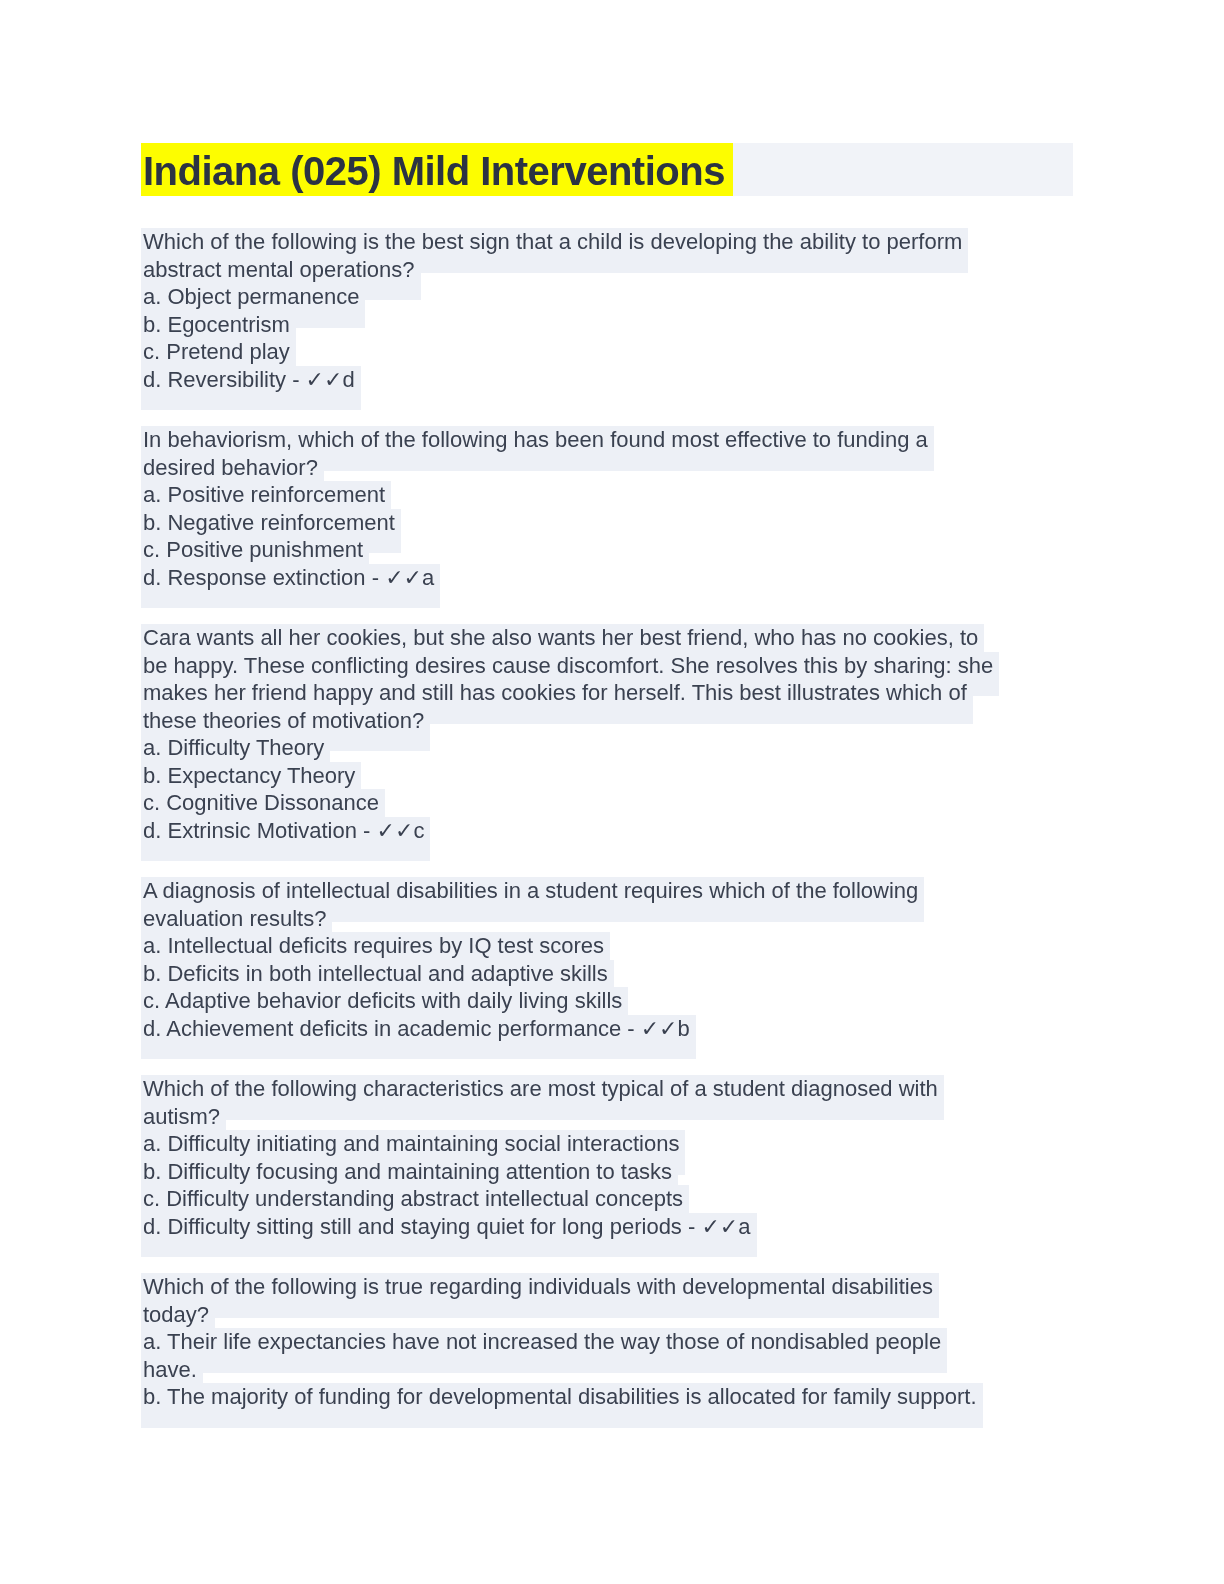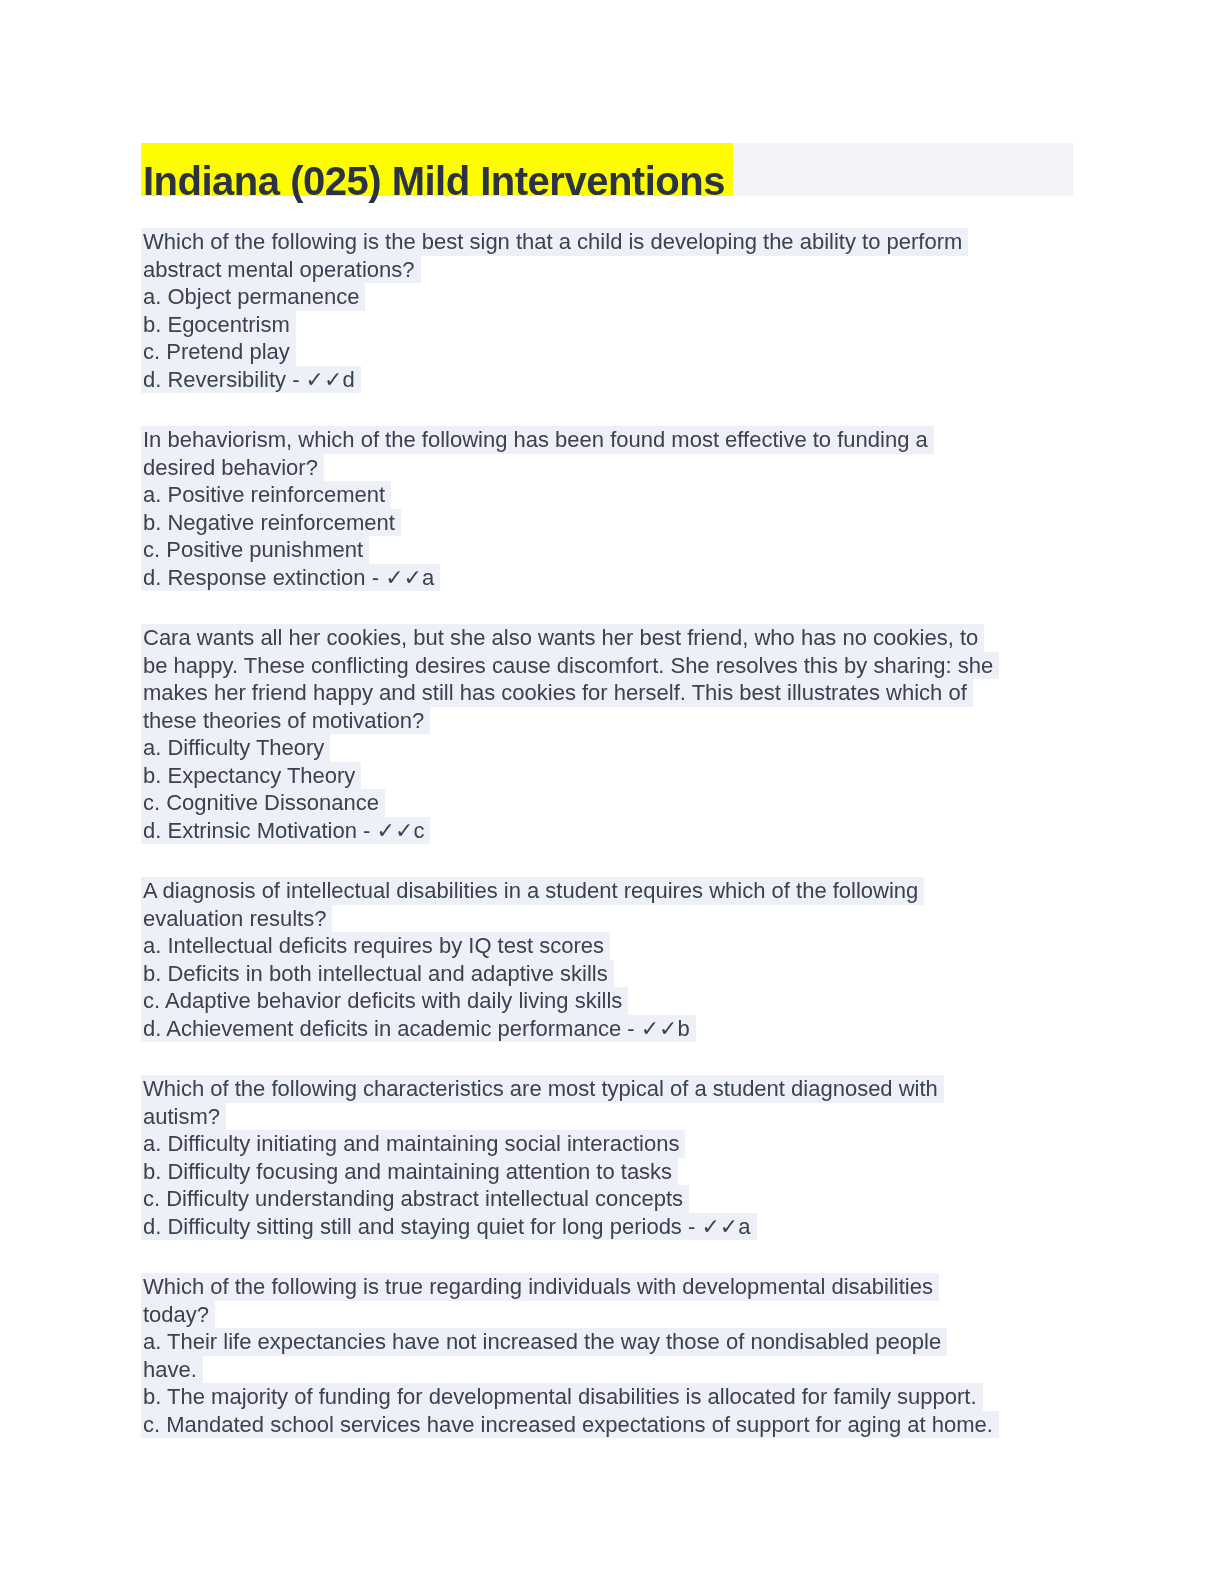--- a/index.html
+++ b/index.html
@@ -37,40 +37,40 @@
   }
   .title-mark {
     display: inline-block;
     height: 53px;
     line-height: 52px;
     background: var(--title-hl);
     color: var(--title-color);
     font-size: 40px;
     font-weight: bold;
     letter-spacing: -0.5px;
-    padding: 12px 8px 0 2px;
+    padding: 2px 8px 0 2px;
   }
   .qblock {
     margin-top: 33px;
   }
   .qblock:first-of-type {
     margin-top: 32px;
   }
   .line {
     line-height: 27.5px;
     height: 27.5px;
     white-space: nowrap;
   }
   .line > span {
     display: inline-block;
     background: var(--line-hl);
     color: var(--body-color);
     font-size: 22px;
     line-height: 27.5px;
-    padding: 0 6px 0 2px;
+    padding: 0 6px 17px 2px;
   }
 </style>
 </head>
 <body>
 
 <div class="page">
   <div class="title-row">
     <span class="title-mark">Indiana (025) Mild Interventions</span>
   </div>
   <div id="questions">
@@ -115,16 +115,15 @@
         <div class="line"><span>b. Difficulty focusing and maintaining attention to tasks</span></div>
         <div class="line"><span>c. Difficulty understanding abstract intellectual concepts</span></div>
         <div class="line"><span>d. Difficulty sitting still and staying quiet for long periods - ✓✓a</span></div>
       </div>
       <div class="qblock">
         <div class="line"><span>Which of the following is true regarding individuals with developmental disabilities</span></div>
         <div class="line"><span>today?</span></div>
         <div class="line"><span>a. Their life expectancies have not increased the way those of nondisabled people</span></div>
         <div class="line"><span>have.</span></div>
         <div class="line"><span>b. The majority of funding for developmental disabilities is allocated for family support.</span></div>
-        <div class="line"><span>c. Mandated school services have increased expectations of support for aging at home.</span></div>
       </div>
     </div>
 </div>
 
 </body></html>

